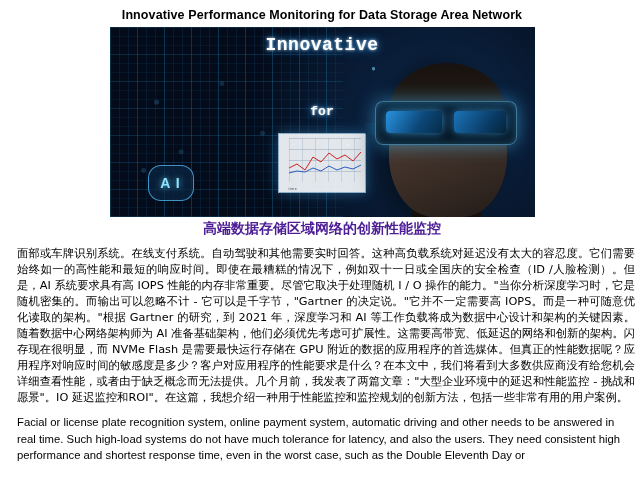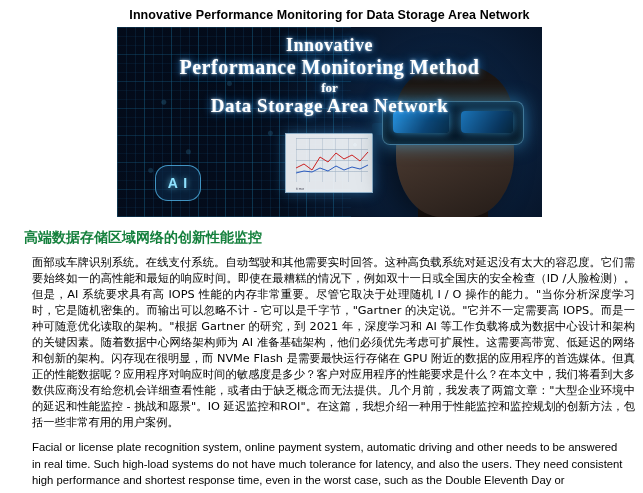--- a/index.html
+++ b/index.html
@@ -11,21 +11,21 @@
     height: 493px;
     background: #ffffff;
     font-family: "Liberation Sans", sans-serif;
     overflow: hidden;
   }
   .page {
     position: relative;
     width: 643px;
     height: 493px;
     box-sizing: border-box;
-    padding: 6px 8px 0 24px;
+    padding: 6px 8px 0 9px;
   }
   .doc-title {
     text-align: center;
     font-size: 12.5px;
     font-weight: bold;
     color: #000000;
     line-height: 1.2;
     margin: 2px 0 4px 0;
     letter-spacing: 0.1px;
   }
@@ -217,35 +217,35 @@
   }
   
   .hero-text {
     position: absolute;
     left: 0;
     right: 0;
     top: 8px;
     text-align: center;
     color: #ffffff;
     text-shadow: 0 0 10px rgba(40,160,255,0.95), 0 0 3px rgba(255,255,255,0.9);
-    font-family: Liberation Serif, serif;
+    font-family: Liberation Mono, monospace;
     line-height: 1.18;
     pointer-events: none;
   }
   .hero-l1 { font-size: 18px; font-weight: bold; letter-spacing: 0.5px; }
   .hero-l2 { font-size: 20px; font-weight: bold; letter-spacing: 0.5px; }
-  .hero-l3 { font-size: 13px; font-weight: bold; }
+  .hero-l3 { font-size: 13px; font-weight: bold; margin-top: 48px; }
   .hero-l4 { font-size: 19px; font-weight: bold; letter-spacing: 0.5px; }
 
   .subtitle-cn {
-    text-align: left;
+    text-align: center;
     font-size: 14px;
     font-weight: bold;
-    color: #15803d;
-    margin: 12px 0 8px 0;
+    color: #4c1d95;
+    margin: 3px 0 8px 0;
     font-family: "DejaVu Sans", sans-serif;
   }
   .body-cn {
     font-size: 11.3px;
     line-height: 1.42;
     color: #000000;
     text-align: justify;
     font-family: "DejaVu Sans", sans-serif;
     margin: 0 0 7px 8px;
   }
@@ -285,23 +285,21 @@
       <div class="person">
         <div class="neck"></div>
         <div class="head"></div>
         <div class="hair"></div>
         <div class="vr-strap"></div>
         <div class="vr"></div>
       </div>
 
       <div class="hero-text">
         <div class="hero-l1">Innovative</div>
-        <div class="hero-l2">Performance Monitoring Method</div>
         <div class="hero-l3">for</div>
-        <div class="hero-l4">Data Storage Area Network</div>
       </div>
     </div>
   </div>
 
   <div class="subtitle-cn">高端数据存储区域网络的创新性能监控</div>
 
   <p class="body-cn">面部或车牌识别系统。在线支付系统。自动驾驶和其他需要实时回答。这种高负载系统对延迟没有太大的容忍度。它们需要始终如一的高性能和最短的响应时间。即使在最糟糕的情况下，例如双十一日或全国庆的安全检查（ID /人脸检测）。但是，AI 系统要求具有高 IOPS 性能的内存非常重要。尽管它取决于处理随机 I / O 操作的能力。"当你分析深度学习时，它是随机密集的。而输出可以忽略不计 - 它可以是千字节，"Gartner 的决定说。"它并不一定需要高 IOPS。而是一种可随意优化读取的架构。"根据 Gartner 的研究，到 2021 年，深度学习和 AI 等工作负载将成为数据中心设计和架构的关键因素。随着数据中心网络架构师为 AI 准备基础架构，他们必须优先考虑可扩展性。这需要高带宽、低延迟的网络和创新的架构。闪存现在很明显，而 NVMe Flash 是需要最快运行存储在 GPU 附近的数据的应用程序的首选媒体。但真正的性能数据呢？应用程序对响应时间的敏感度是多少？客户对应用程序的性能要求是什么？在本文中，我们将看到大多数供应商没有给您机会详细查看性能，或者由于缺乏概念而无法提供。几个月前，我发表了两篇文章："大型企业环境中的延迟和性能监控 - 挑战和愿景"。IO 延迟监控和ROI"。在这篇，我想介绍一种用于性能监控和监控规划的创新方法，包括一些非常有用的用户案例。</p>
 
   <p class="body-en">Facial or license plate recognition system, online payment system, automatic driving and other needs to be answered in real time. Such high-load systems do not have much tolerance for latency, and also the users. They need consistent high performance and shortest response time, even in the worst case, such as the Double Eleventh Day or</p>
 

